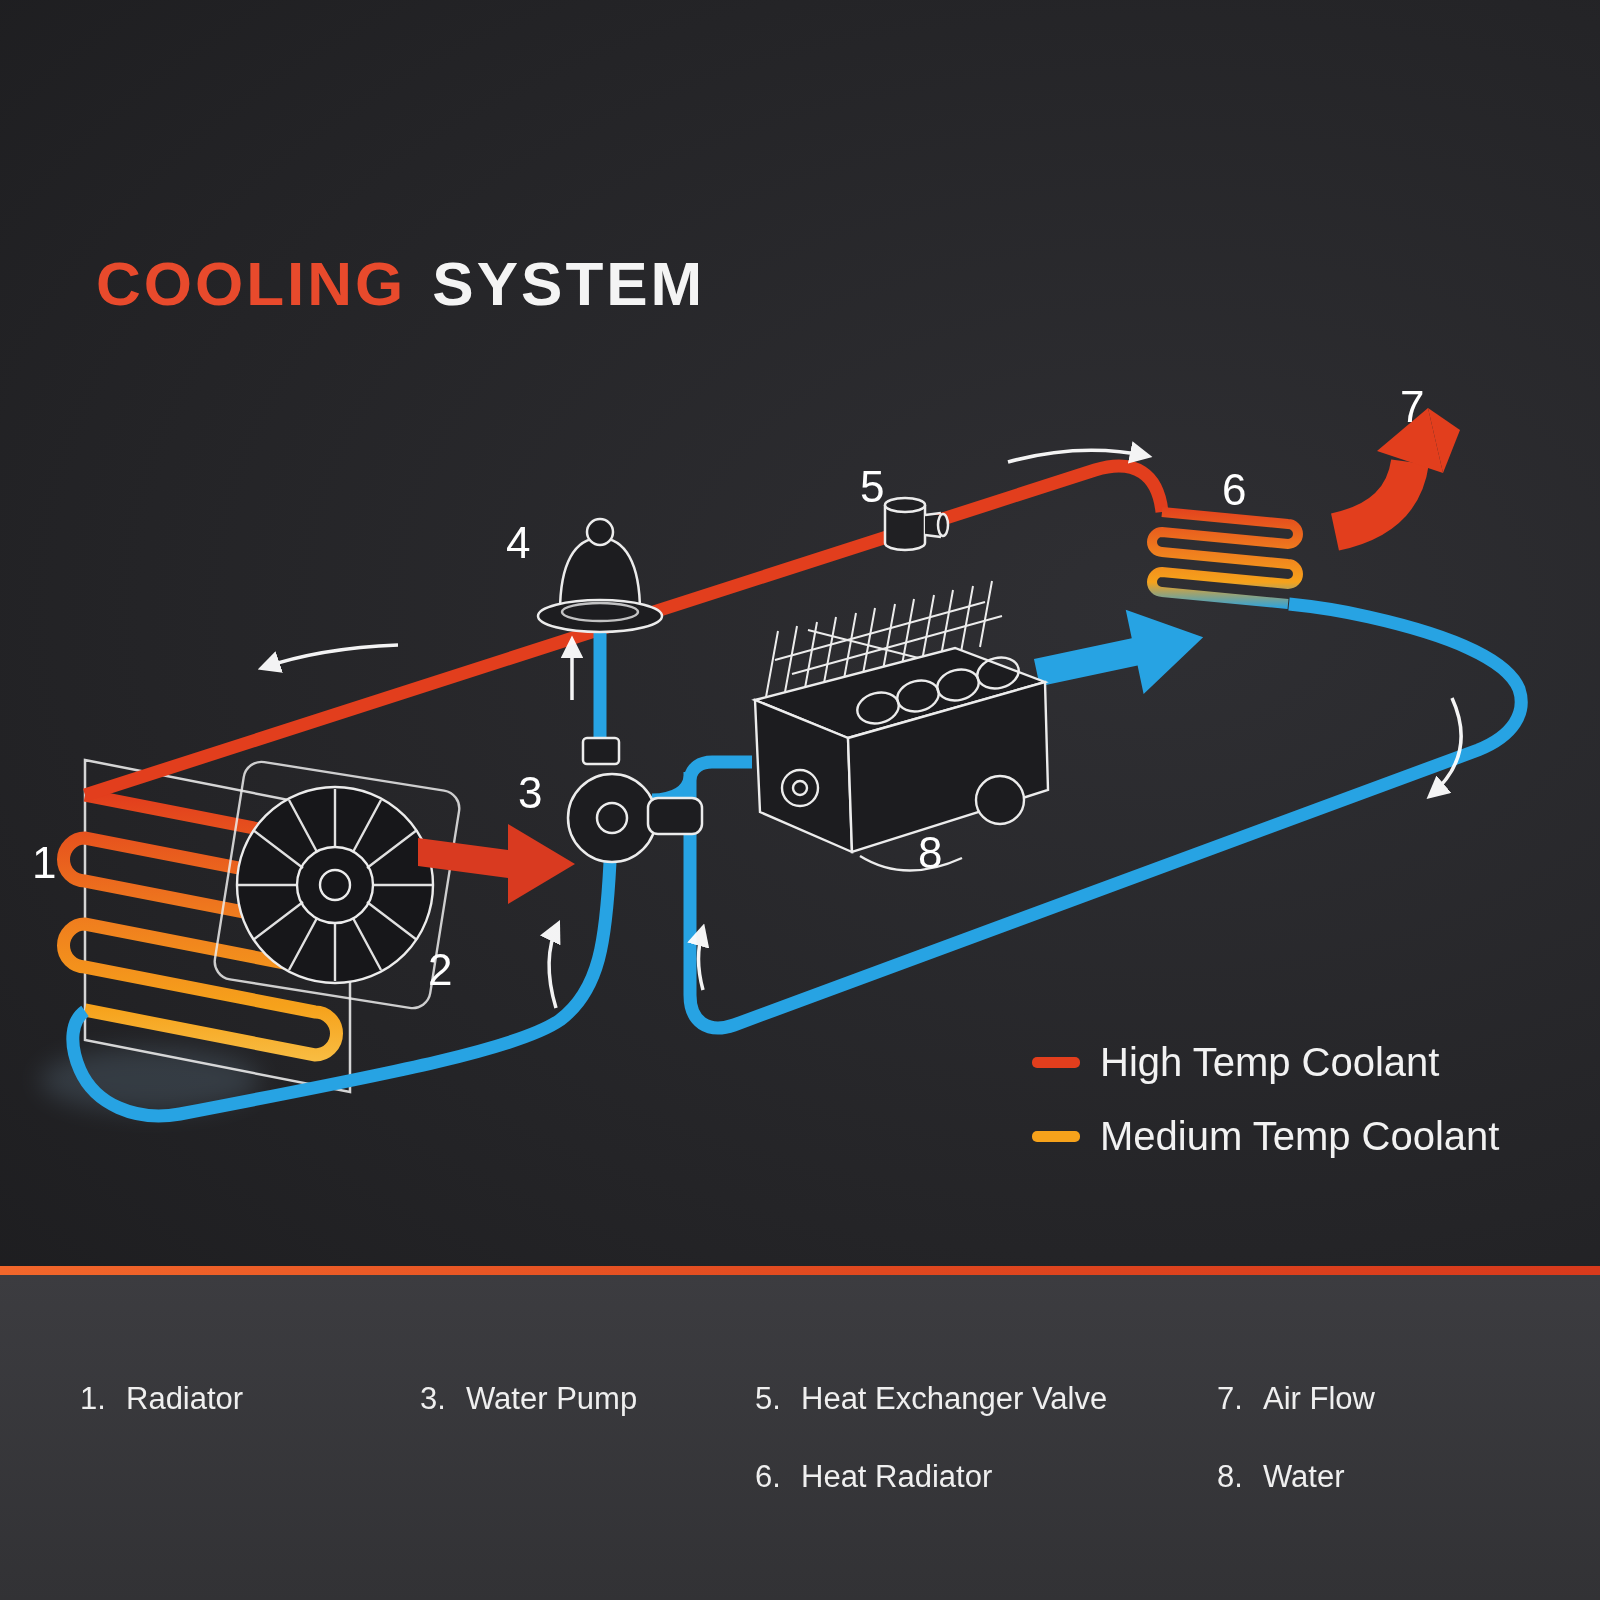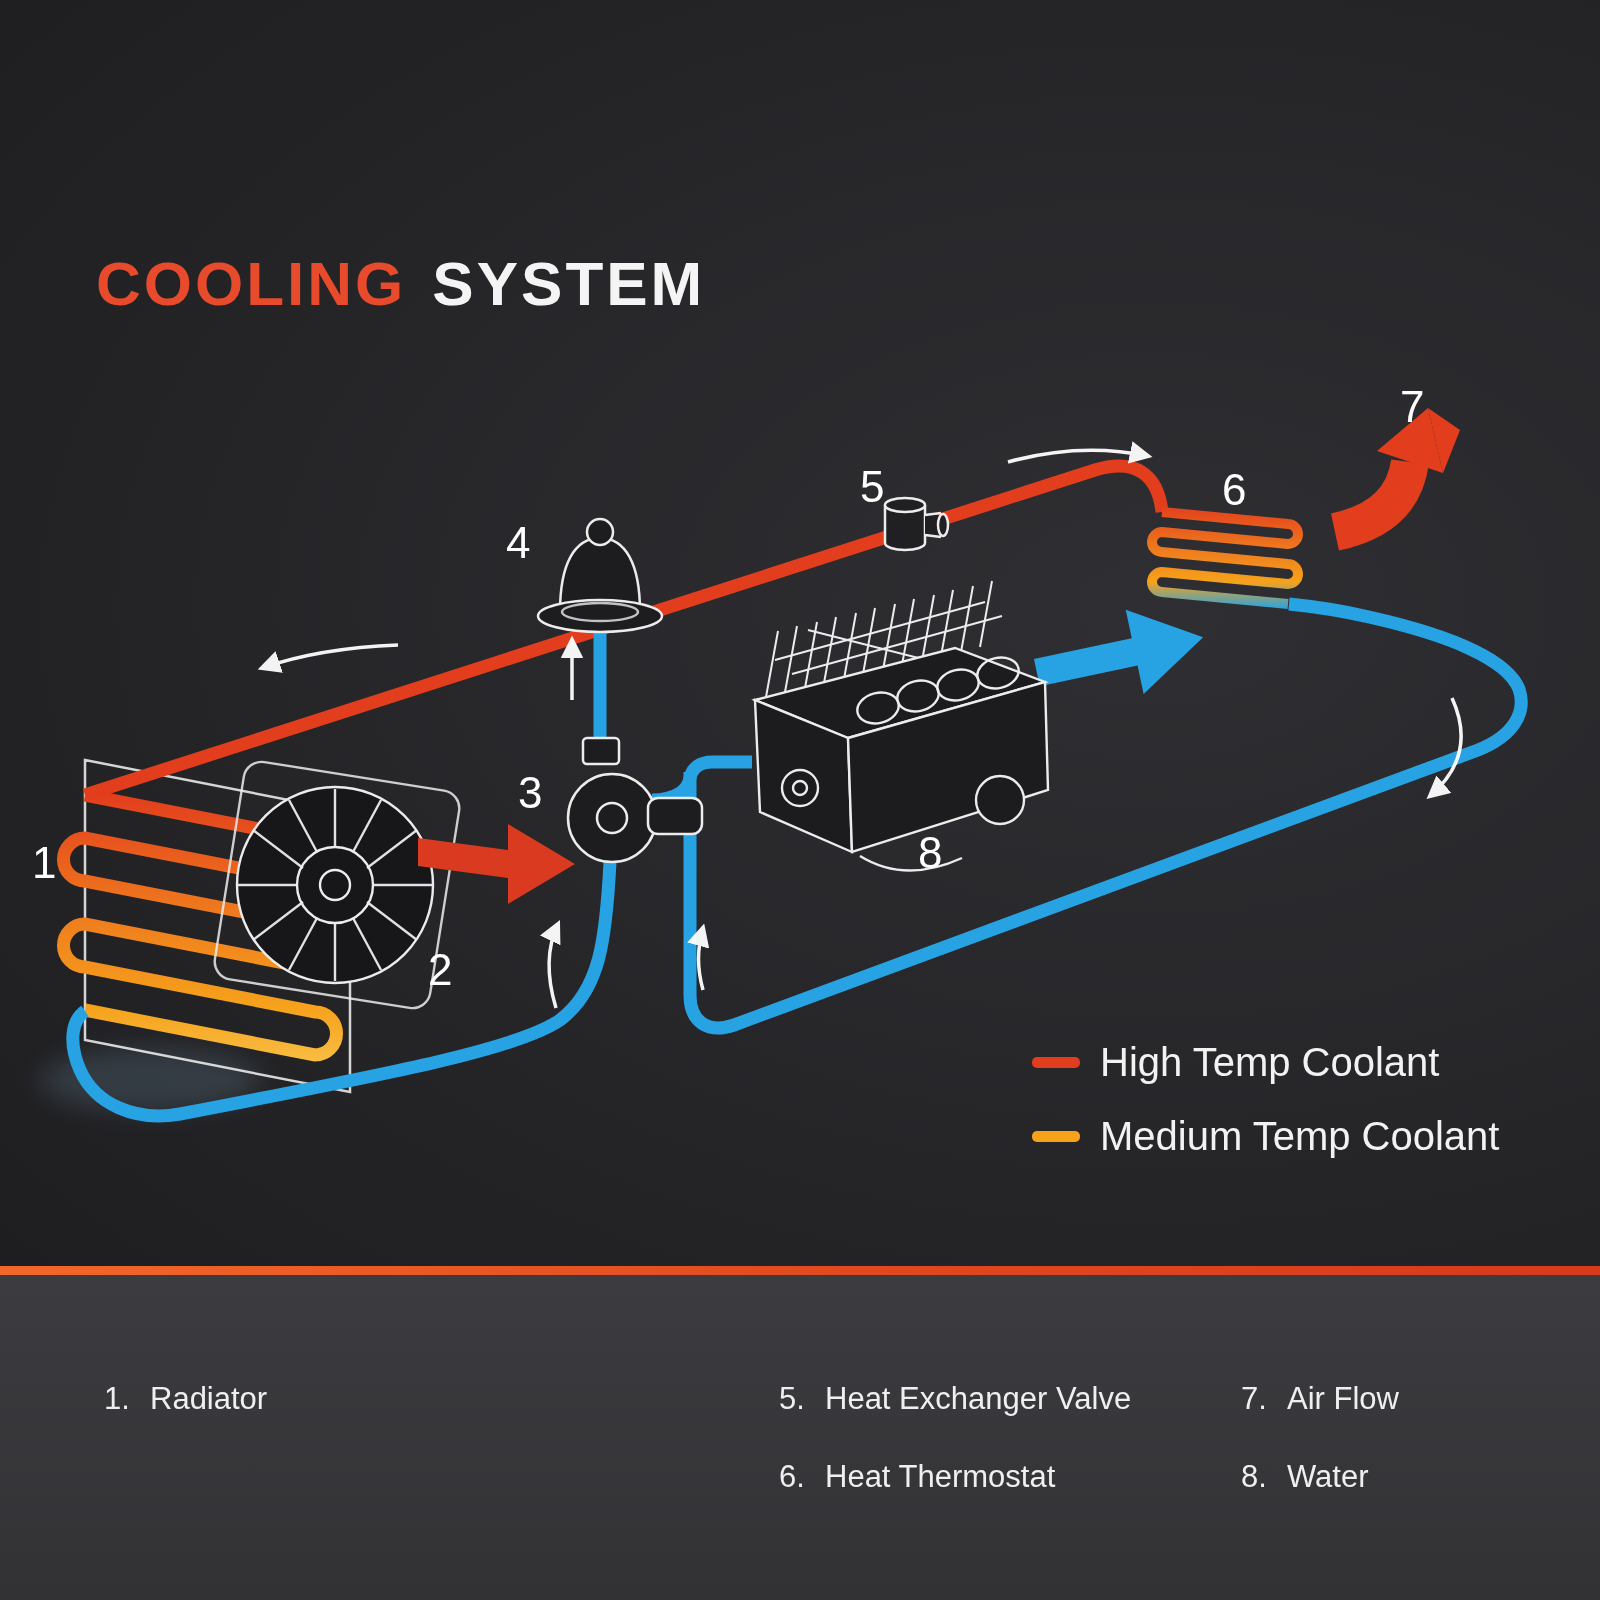--- a/index.html
+++ b/index.html
@@ -19,21 +19,21 @@
   .legend-label{color:#f2f2f2;font-size:40px;font-weight:300;white-space:nowrap;}
   
   .divider{position:absolute;left:0;top:1266px;width:1600px;height:9px;
     background:linear-gradient(90deg,#f2672b 0%,#e0481f 55%,#d83a1c 100%);}
   
   .parts-panel{
     position:absolute;left:0;top:1275px;width:1600px;height:325px;
     background:linear-gradient(180deg,#3c3c40 0%,#323235 100%);
     display:grid;grid-template-columns:340px 335px 462px auto;
     grid-template-rows:auto auto;align-content:center;row-gap:42px;
-    padding-left:104px;box-sizing:border-box;
+    padding-left:80px;box-sizing:border-box;
   }
   .part-item{color:#efefef;font-size:31px;font-weight:300;white-space:nowrap;}
   .part-num{display:inline-block;min-width:46px;}
   .c1r1{grid-column:1;grid-row:1}.c1r2{grid-column:1;grid-row:2}
   .c2r1{grid-column:2;grid-row:1}.c2r2{grid-column:2;grid-row:2}
   .c3r1{grid-column:3;grid-row:1}.c3r2{grid-column:3;grid-row:2}
   .c4r1{grid-column:4;grid-row:1}.c4r2{grid-column:4;grid-row:2}
   svg{position:absolute;left:0;top:0;}
   text.marker-num{fill:#ffffff;font-size:44px;font-family:"Liberation Sans",sans-serif;}
 </style>
@@ -181,25 +181,28 @@
       <div class="legend-label">Medium Temp Coolant</div>
     </div>
   </div>
 
   <div class="divider"></div>
 
   <div class="parts-panel">
     <div class="part-item c1r1">
       <span class="part-num">1.</span><span>Radiator</span>
     </div>
+    <div class="part-item c2r1">
+      <span class="part-num">3.</span><span>Water Pump</span>
+    </div>
     <div class="part-item c3r1">
       <span class="part-num">5.</span><span>Heat Exchanger Valve</span>
     </div>
     <div class="part-item c3r2">
-      <span class="part-num">6.</span><span>Heat Thermostat</span>
+      <span class="part-num">6.</span><span>Heat Radiator</span>
     </div>
     <div class="part-item c4r1">
       <span class="part-num">7.</span><span>Air Flow</span>
     </div>
     <div class="part-item c4r2">
       <span class="part-num">8.</span><span>Water</span>
     </div>
   </div>
 
 </div>

